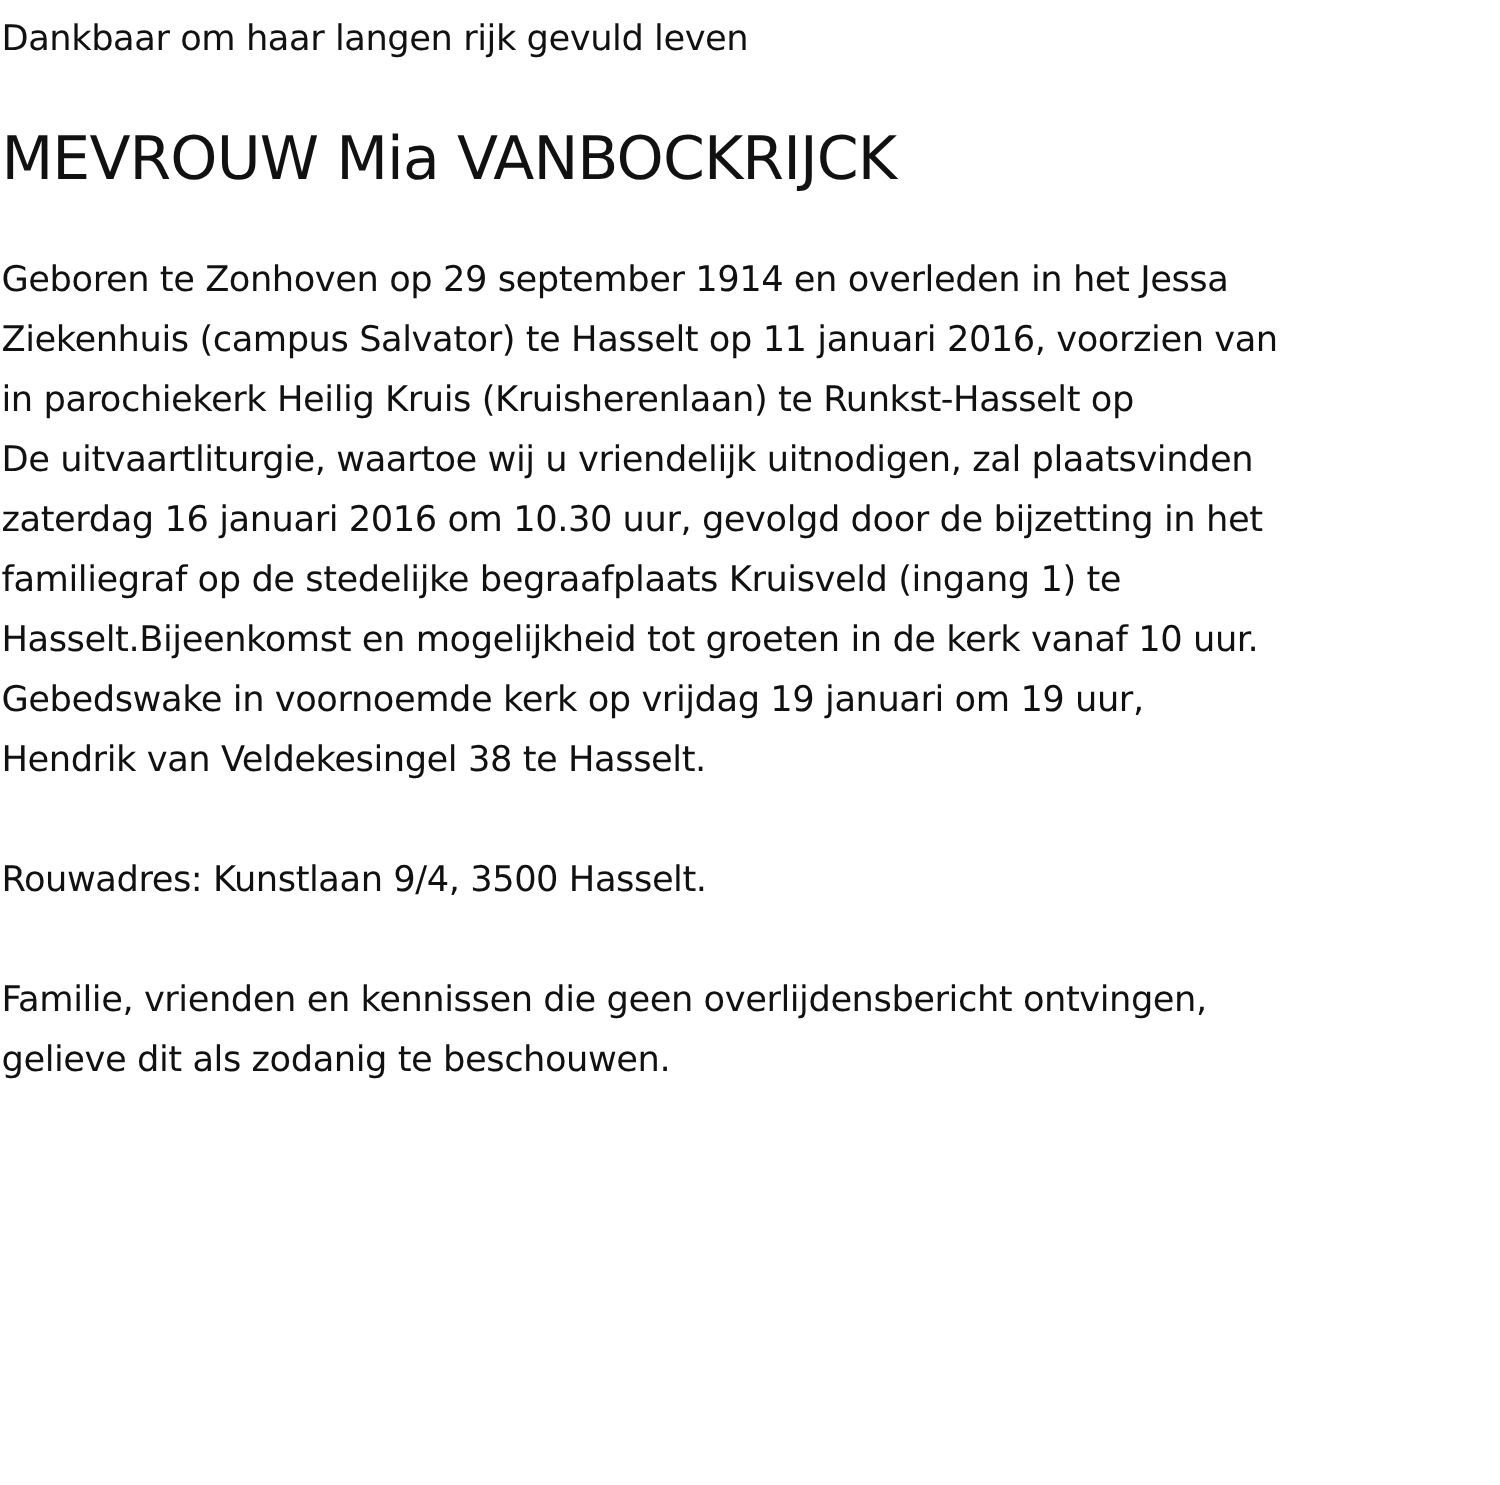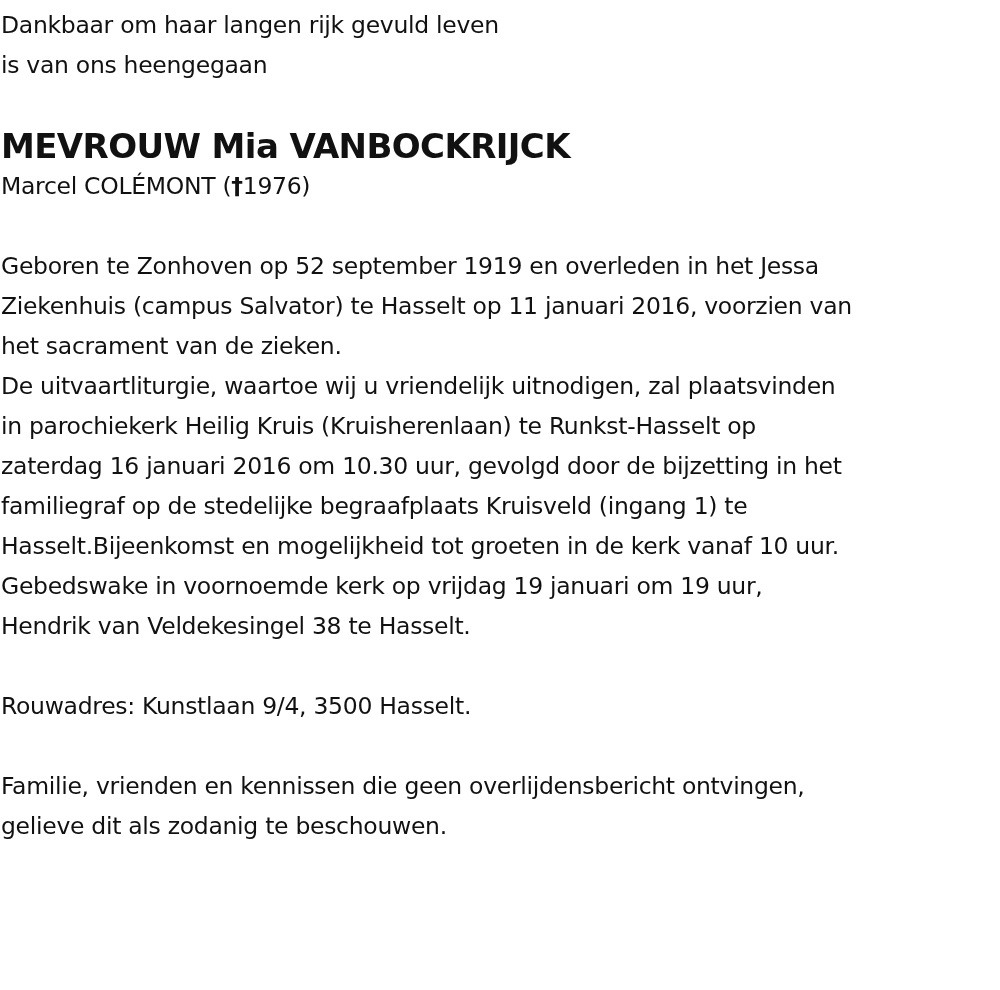--- a/index.html
+++ b/index.html
@@ -26,54 +26,51 @@
     }
     .line {
       display: block;
       height: 40px;
       white-space: nowrap;
     }
     .blank { display: block; height: 40px; }
     .name {
       display: block;
       height: 40px;
-      font-weight: bold;
-      font-size: 34px;
+      font-weight: normal;
+      font-size: 40px;
       line-height: 40px;
       letter-spacing: -0.6px;
       margin-top: 1px;
     }
     .cross {
       font-weight: bold;
     }
   </style>
 </head>
 <body>
 
 <div class="doc">
   <div>
     <span class="line">Dankbaar om haar langen rijk gevuld leven</span>
-    <span class="line">is van ons heengegaan</span>
   </div>
 
   <span class="blank"></span>
 
   <div>
     <span class="name">MEVROUW Mia VANBOCKRIJCK</span>
-    <span class="line"><span>Marcel COLÉMONT (</span><span class="cross">†</span><span>1976)</span></span>
   </div>
 
   <span class="blank"></span>
 
   <div>
-    <span class="line">Geboren te Zonhoven op 52 september 1919 en overleden in het Jessa</span>
+    <span class="line">Geboren te Zonhoven op 29 september 1914 en overleden in het Jessa</span>
     <span class="line">Ziekenhuis (campus Salvator) te Hasselt op 11 januari 2016, voorzien van</span>
-    <span class="line">het sacrament van de zieken.</span>
+    <span class="line">in parochiekerk Heilig Kruis (Kruisherenlaan) te Runkst-Hasselt op</span>
     <span class="line">De uitvaartliturgie, waartoe wij u vriendelijk uitnodigen, zal plaatsvinden</span>
-    <span class="line">in parochiekerk Heilig Kruis (Kruisherenlaan) te Runkst-Hasselt op</span>
     <span class="line">zaterdag 16 januari 2016 om 10.30 uur, gevolgd door de bijzetting in het</span>
     <span class="line">familiegraf op de stedelijke begraafplaats Kruisveld (ingang 1) te</span>
     <span class="line">Hasselt.Bijeenkomst en mogelijkheid tot groeten in de kerk vanaf 10 uur.</span>
     <span class="line">Gebedswake in voornoemde kerk op vrijdag 19 januari om 19 uur,</span>
     <span class="line">Hendrik van Veldekesingel 38 te Hasselt.</span>
   </div>
 
   <span class="blank"></span>
 
   <span class="line">Rouwadres: Kunstlaan 9/4, 3500 Hasselt.</span>

